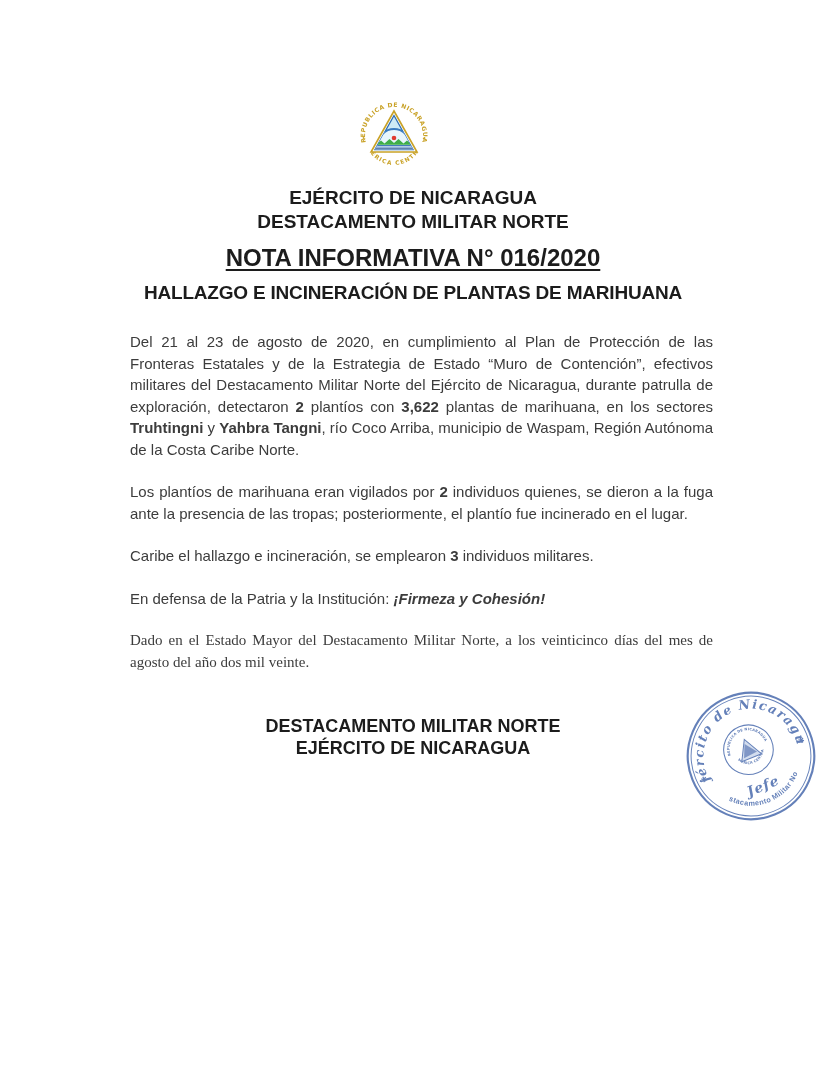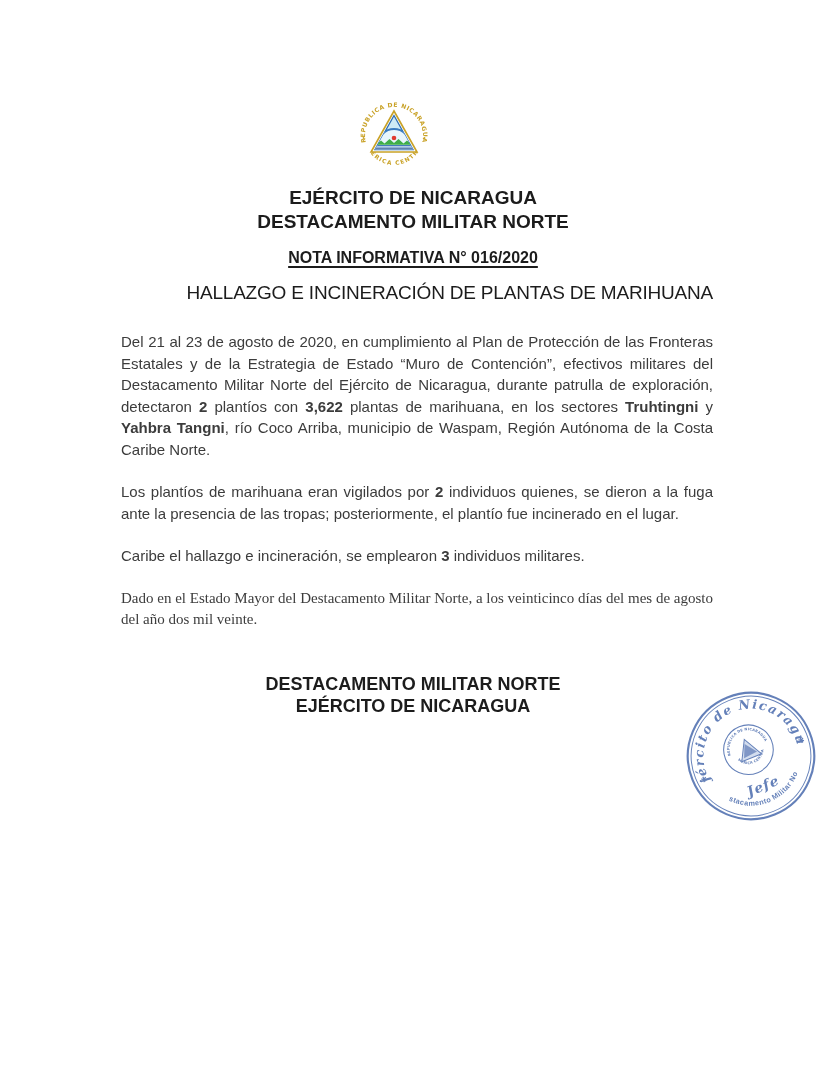--- a/index.html
+++ b/index.html
@@ -20,27 +20,27 @@
     width:825px;height:1068px;
     background:var(--page-bg);
     font-family:"Liberation Sans", sans-serif;
     overflow:hidden;
   }
   .content{position:absolute;left:113px;top:0;width:600px;}
   .emblem-wrap{margin-top:95px;text-align:center;height:80px;}
   .emblem{width:80px;height:80px;transform:translateX(-19px);}
   .doc-header{margin-top:11px;text-align:center;font-weight:bold;font-size:19px;line-height:24px;color:var(--heading-text);}
   .note-title{
-    margin-top:12px;text-align:center;font-weight:bold;font-size:16px;line-height:24px;
+    margin-top:12px;text-align:center;font-weight:bold;font-size:24px;line-height:24px;
     color:var(--heading-text);
     text-decoration:underline;text-decoration-thickness:2px;text-underline-offset:3px;
   }
-  .subject-title{margin-top:11px;text-align:right;font-weight:normal;font-size:19px;line-height:24px;color:var(--heading-text);letter-spacing:-0.2px;}
+  .subject-title{margin-top:11px;text-align:center;font-weight:bold;font-size:19px;line-height:24px;color:var(--heading-text);letter-spacing:-0.2px;}
   .body-text{margin-top:26px;font-size:15px;line-height:21.5px;color:var(--body-text);text-align:justify;}
-  .para{margin:0 0 21px 8px;}
+  .para{margin:0 0 21px 17px;}
   .para:last-child{margin-bottom:0;font-family:Liberation Serif, serif;}
   .b{font-weight:bold;}
   .i{font-style:italic;}
   .doc-footer{margin-top:42px;text-align:center;font-weight:bold;font-size:18px;line-height:22px;color:var(--heading-text);}
 
   
   .emb-arc{font:600 6px "DejaVu Sans", sans-serif;fill:var(--emblem-gold);letter-spacing:.6px;}
   .emb-arc-bot{font:600 5.8px "DejaVu Sans", sans-serif;letter-spacing:1.2px;}
   .emb-dot{fill:var(--emblem-gold);}
   .tri-outer{fill:#ffffff;stroke:var(--emblem-gold);stroke-width:1.6;}
@@ -101,20 +101,21 @@
     </div>
 
     <div class="note-title">NOTA INFORMATIVA N° 016/2020</div>
 
     <div class="subject-title">HALLAZGO E INCINERACIÓN DE PLANTAS DE MARIHUANA</div>
 
     <div class="body-text">
         <p class="para"><span>Del 21 al 23 de agosto de 2020, en cumplimiento al Plan de Protección de las Fronteras Estatales y de la Estrategia de Estado “Muro de Contención”, efectivos militares del Destacamento Militar Norte del Ejército de Nicaragua, durante patrulla de exploración, detectaron </span><span class="b">2</span><span> plantíos con </span><span class="b">3,622</span><span> plantas de marihuana, en los sectores </span><span class="b">Truhtingni</span><span> y </span><span class="b">Yahbra Tangni</span><span>, río Coco Arriba, municipio de Waspam, Región Autónoma de la Costa Caribe Norte.</span></p>
         <p class="para"><span>Los plantíos de marihuana eran vigilados por </span><span class="b">2</span><span> individuos quienes, se dieron a la fuga ante la presencia de las tropas; posteriormente, el plantío fue incinerado en el lugar.</span></p>
         <p class="para"><span>Caribe el hallazgo e incineración, se emplearon </span><span class="b">3</span><span> individuos militares.</span></p>
+        <p class="para"><span>En defensa de la Patria y la Institución: </span><span class="b i">¡Firmeza y Cohesión!</span></p>
         <p class="para"><span>Dado en el Estado Mayor del Destacamento Militar Norte, a los veinticinco días del mes de agosto del año dos mil veinte.</span></p>
       </div>
 
     <div class="doc-footer">
       <div>DESTACAMENTO MILITAR NORTE</div>
       <div>EJÉRCITO DE NICARAGUA</div>
     </div>
   </div>
 
   <svg class="stamp" viewBox="0 0 140 140" aria-hidden="true">

